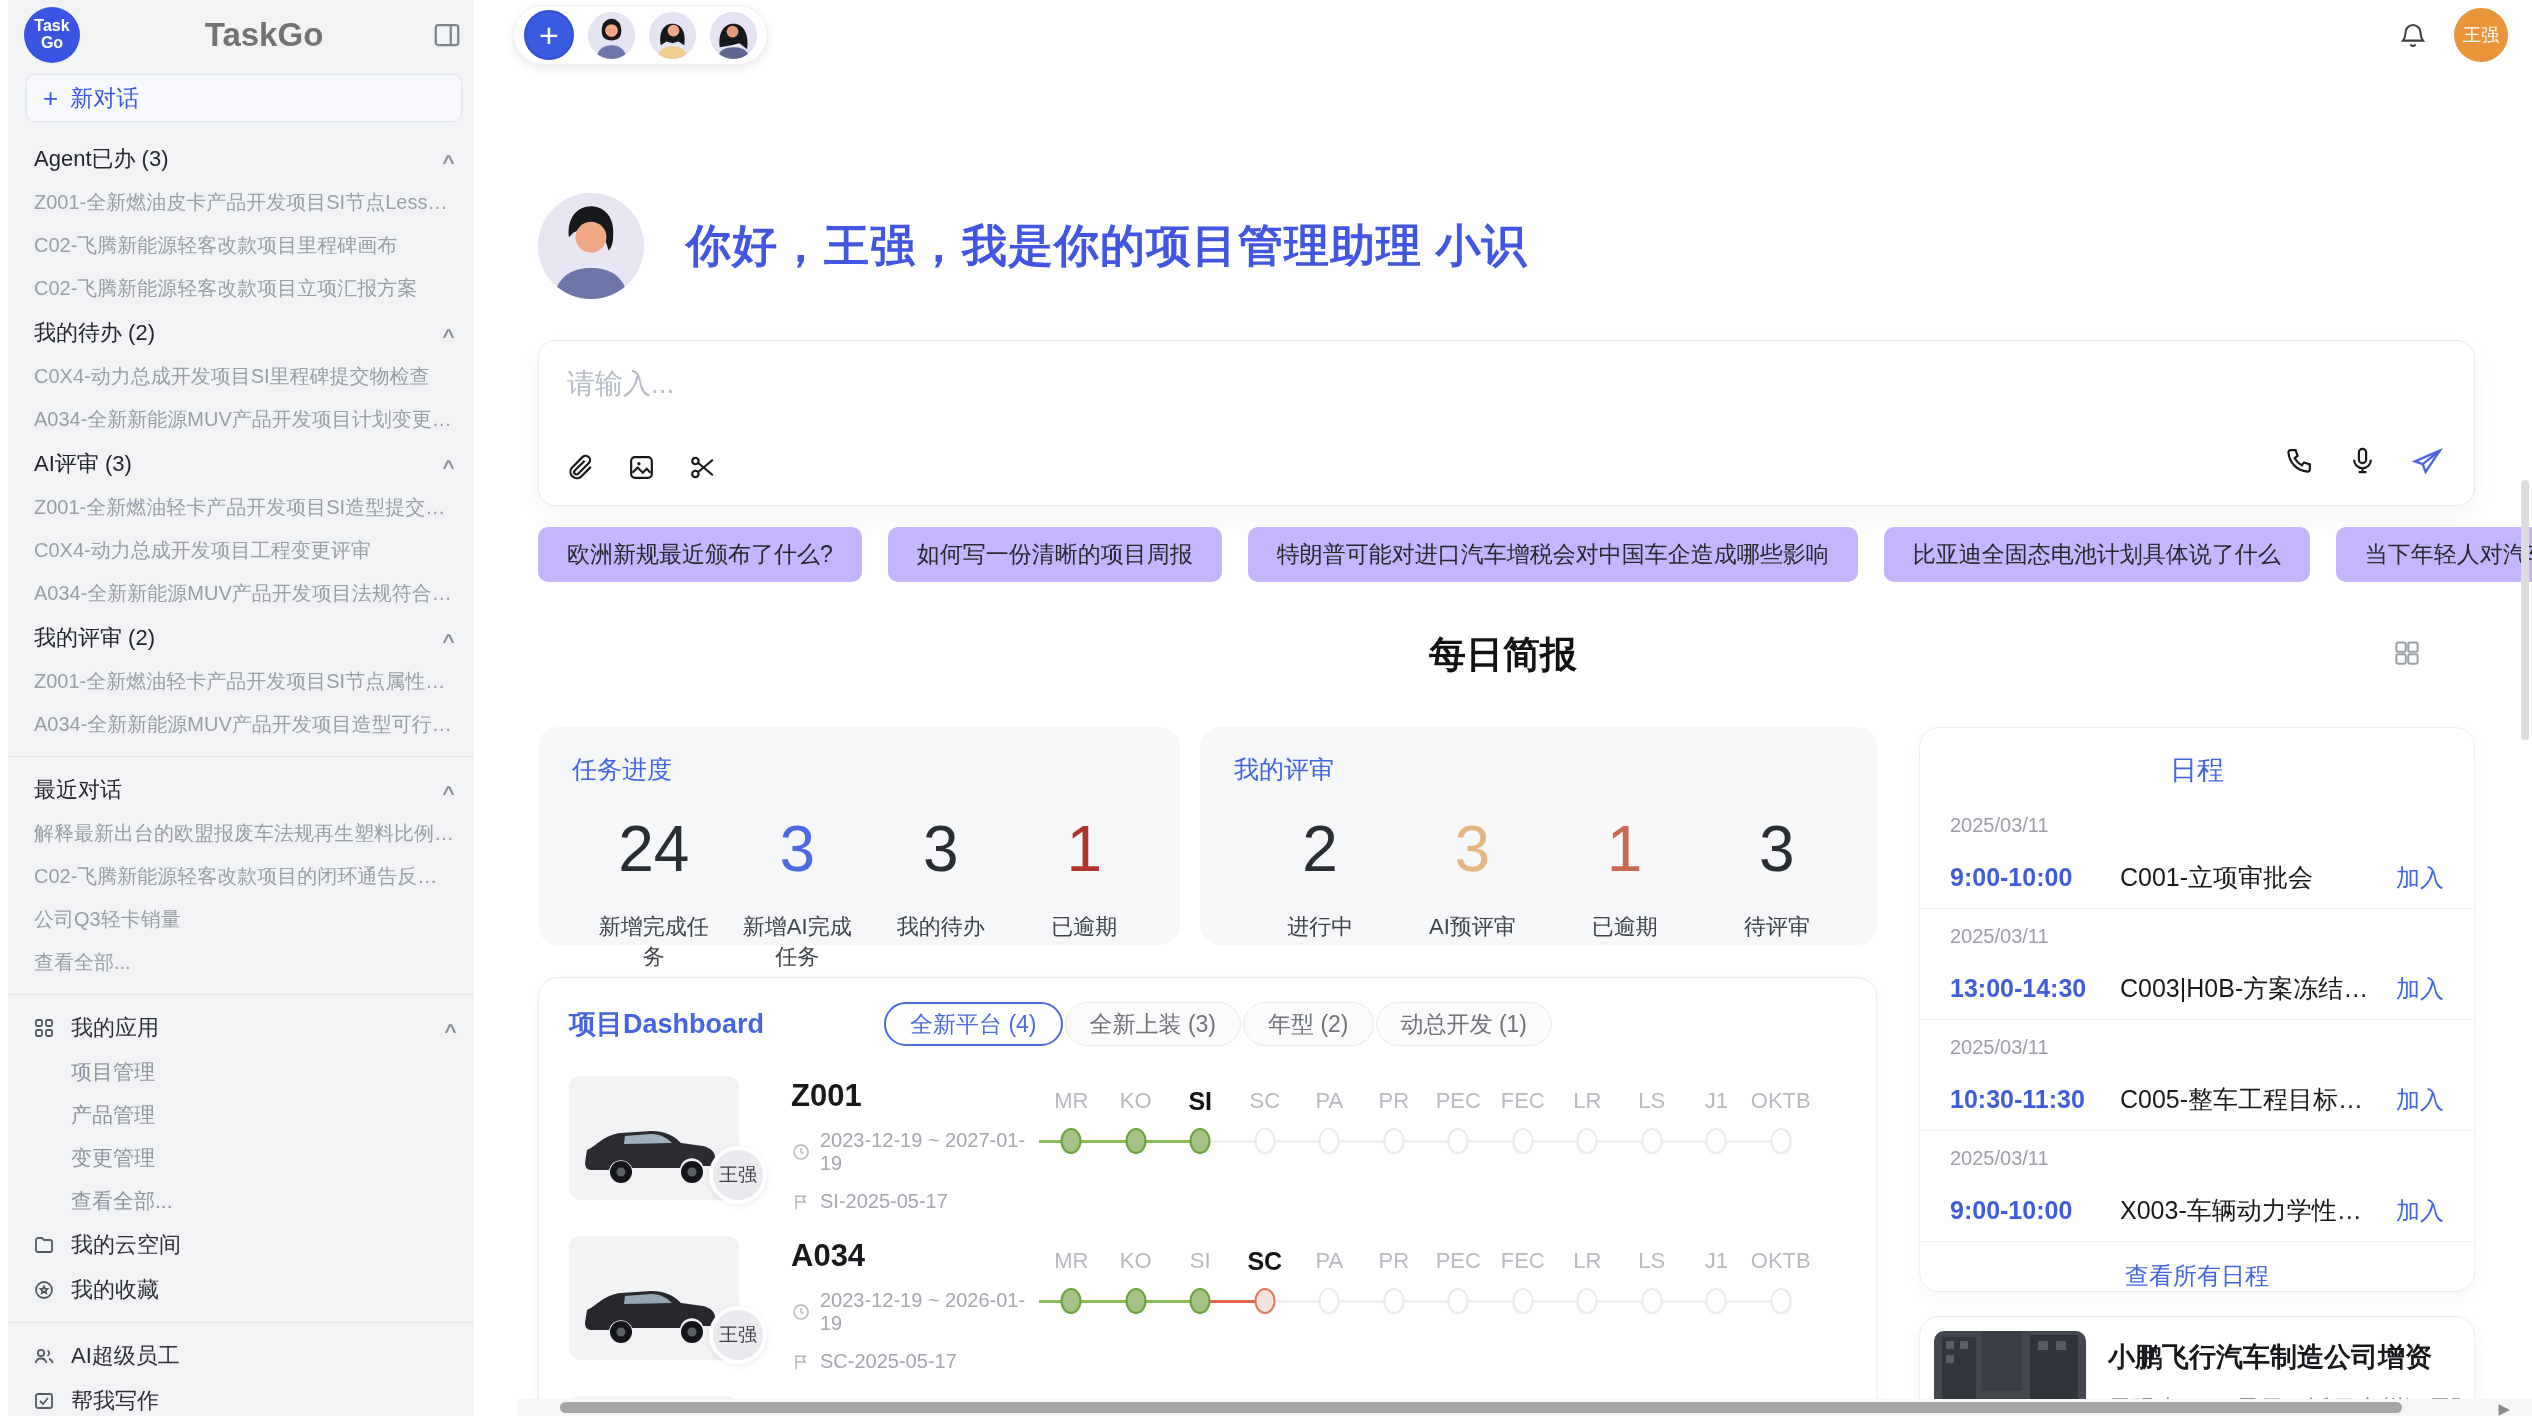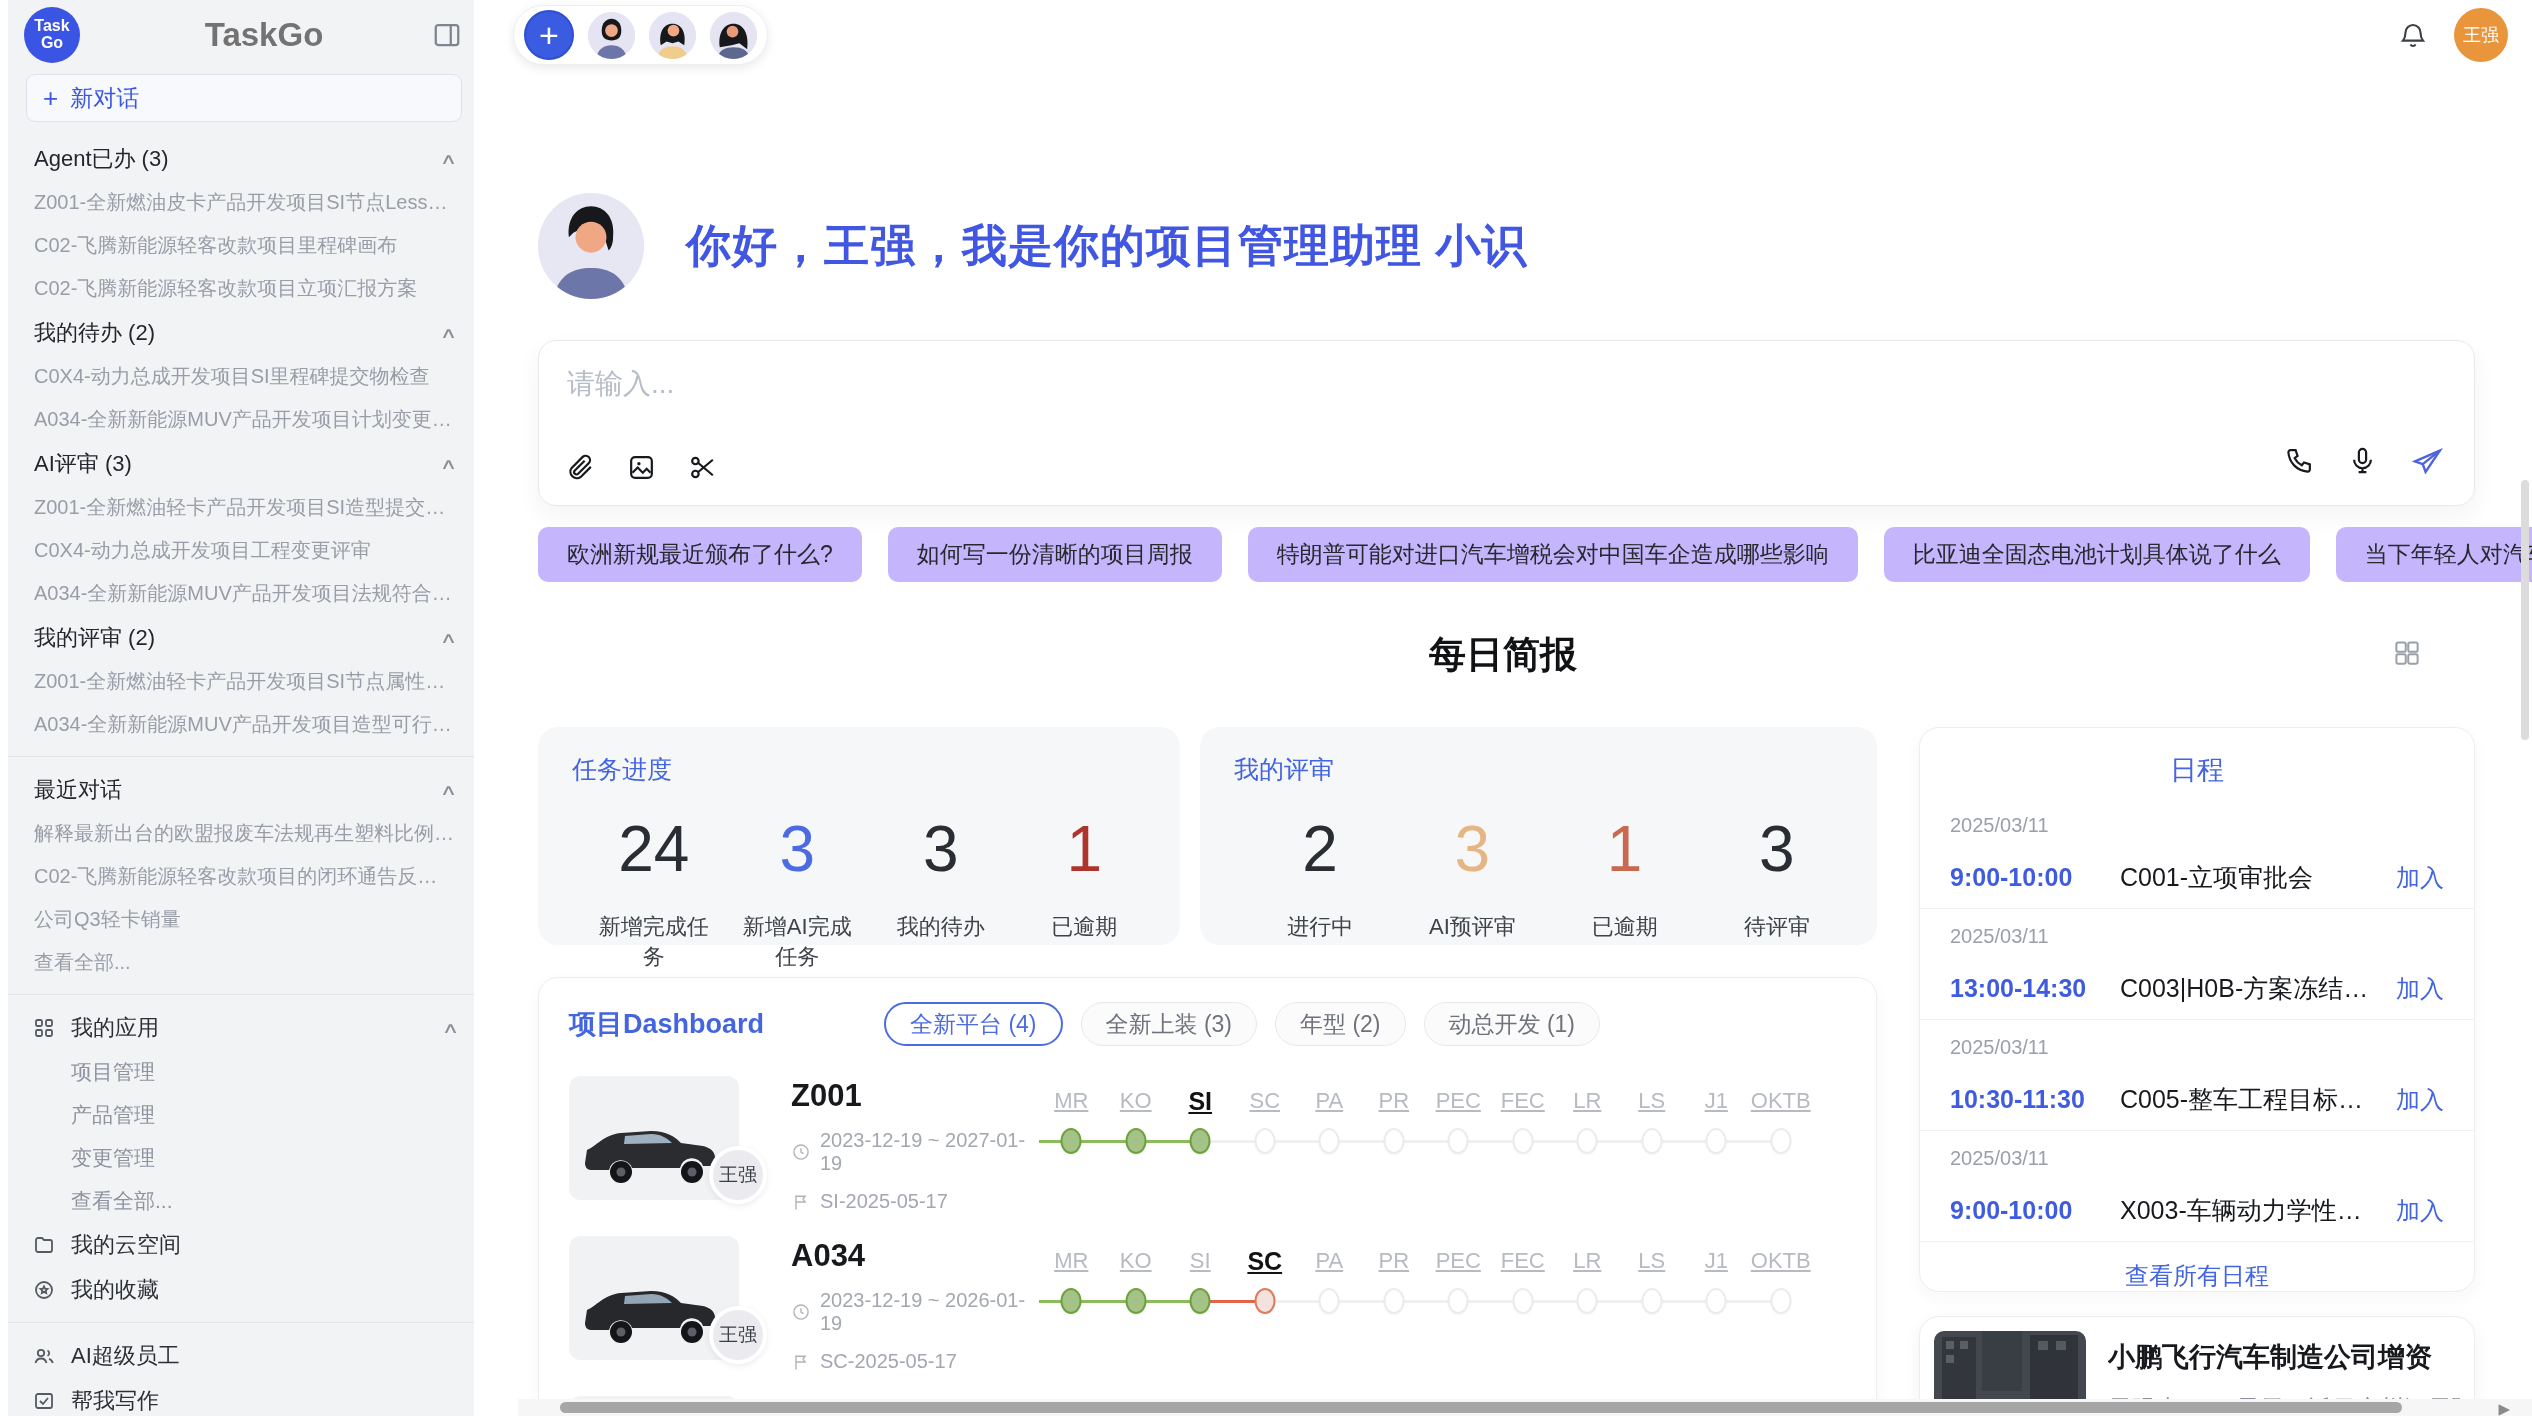--- a/index.html
+++ b/index.html
@@ -85,39 +85,39 @@
   .stat-col { flex:1; text-align:center;margin-left:20px; }
   .stat-val { font-size:64px; font-weight:500; }
   .stat-name { margin-top:26px; font-size:22px; color:#3f434a; }
 
   
   .dash-card { position:absolute; left:64px; top:977px; width:1339px; height:560px;
     background:#fff; border:1px solid #ededf0; border-radius:20px; overflow:hidden;
     box-shadow:0 6px 18px rgba(40,45,60,.04); }
   .dash-head { display:flex; align-items:center; padding:24px 30px 10px 30px; }
   .dash-title { font-size:27px; font-weight:700; color:#4365df; }
-  .dash-tabs { display:flex; gap:18px; margin-left:120px; }
+  .dash-tabs { display:flex; gap:2px; margin-left:120px; }
   .tab { height:44px; border-radius:22px; padding:0 24px; display:flex; align-items:center;
     font-size:23px; color:#6e727b; background:#fbfbfc; border:1px solid #e9e9ec; cursor:pointer; }
   .tab.active { color:#4d6be1; border:2px solid #4d6be1; background:#fff; font-weight:500; }
 
   .proj-row { display:flex; align-items:flex-start; padding:20px 30px 0 30px; height:160px; }
   .truck-wrap { position:relative; width:170px; height:124px; flex:none; }
   .truck-img { width:170px; height:124px; border-radius:12px; background:#f7f7f9; overflow:hidden; }
   .truck-img svg { width:100%; height:100%; display:block; }
   .owner-badge { position:absolute; right:-28px; bottom:-4px; width:58px; height:58px;
     border-radius:50%; background:#eaeaef; border:4px solid #fff; display:flex; align-items:center;
     justify-content:center; font-size:19px; color:#3c404b; box-shadow:0 2px 6px rgba(0,0,0,.08); }
   .proj-info { margin-left:52px; width:248px; padding-top:2px; flex:none; }
   .proj-code { font-size:31px; font-weight:700; color:#17191d; }
   .proj-meta { margin-top:15px; font-size:20px; color:#a3a7b0; display:flex; align-items:center; gap:9px; }
   .proj-meta svg { width:20px; height:20px; flex:none; color:#b0b4bc; }
   .milestones { display:flex; padding-top:6px; }
   .ms-cell { width:64.5px; text-align:center; position:relative; }
-  .ms-label { font-size:22px; color:#b7bac1; height:38px; line-height:38px;text-decoration:underline; }
+  .ms-label { font-size:22px; color:#b7bac1; height:38px; line-height:38px; }
   .ms-label.current { color:#101214; font-weight:700; font-size:25px; }
   .ms-dotrow { position:relative; height:42px; }
   .ms-seg { position:absolute; top:50%; margin-top:-1.5px; height:3px; width:50%; }
   .ms-seg.l { left:0; } .ms-seg.r { right:0; }
   .ms-dot { position:absolute; left:50%; top:50%; transform:translate(-50%,-50%);
     width:21px; height:26px; border-radius:50%; background:#fff; border:2px solid #ececee;
     box-shadow:0 1px 2px rgba(0,0,0,.04); }
 
   
   .cal-card { position:absolute; right:57px; top:727px; width:556px; height:565px; background:#fff;

